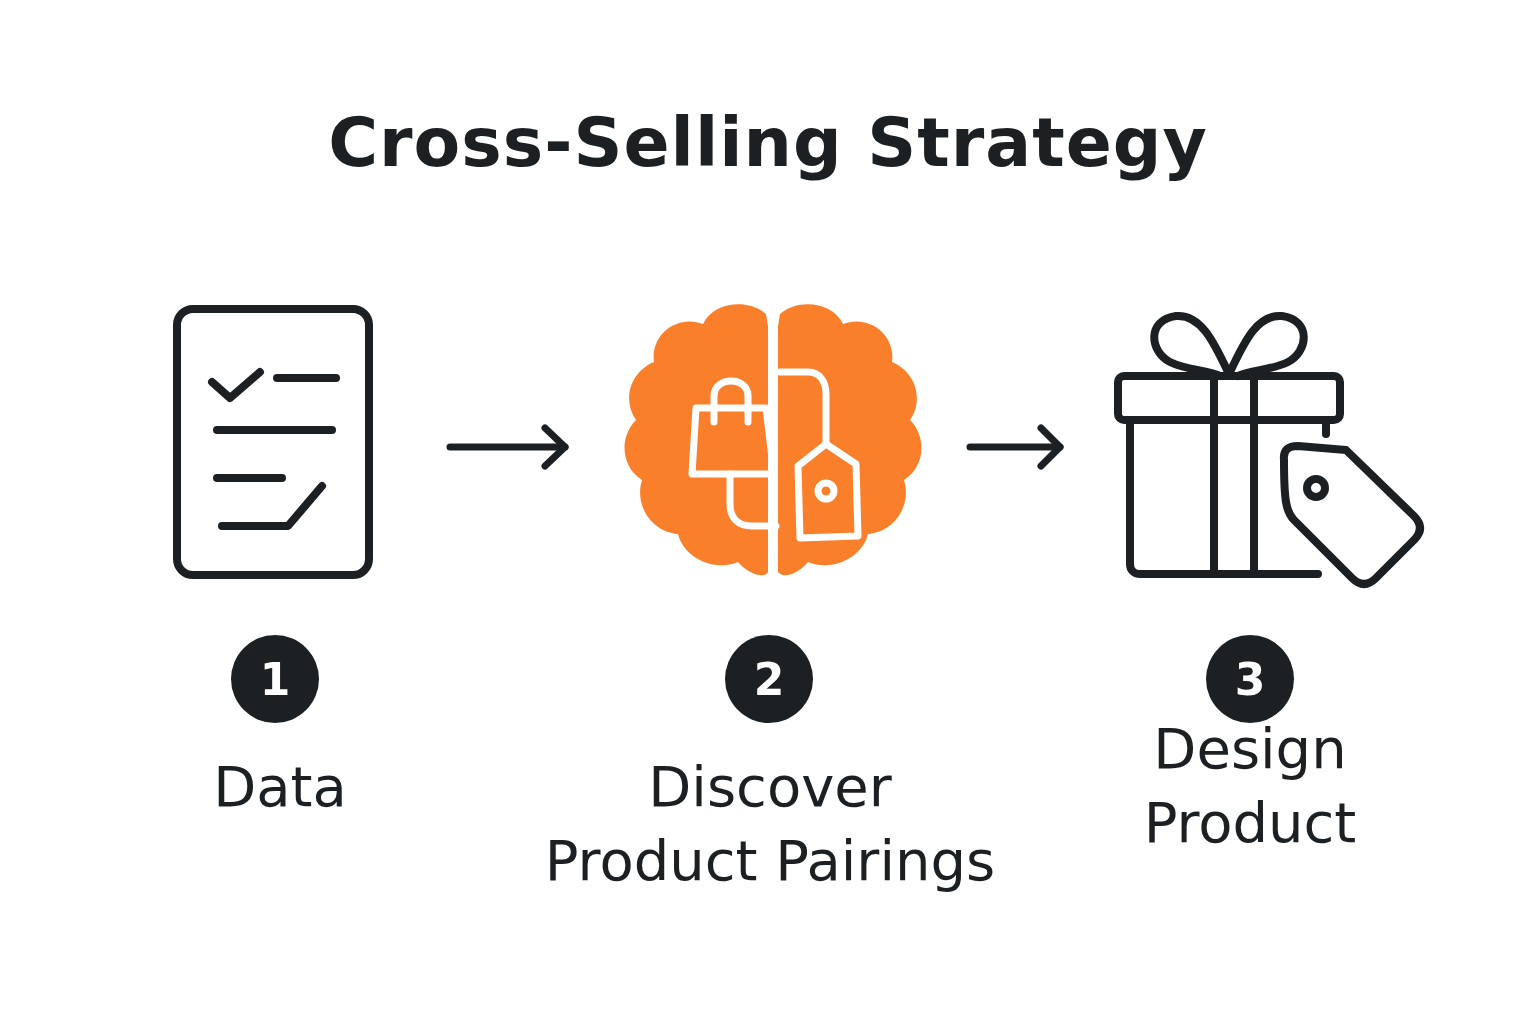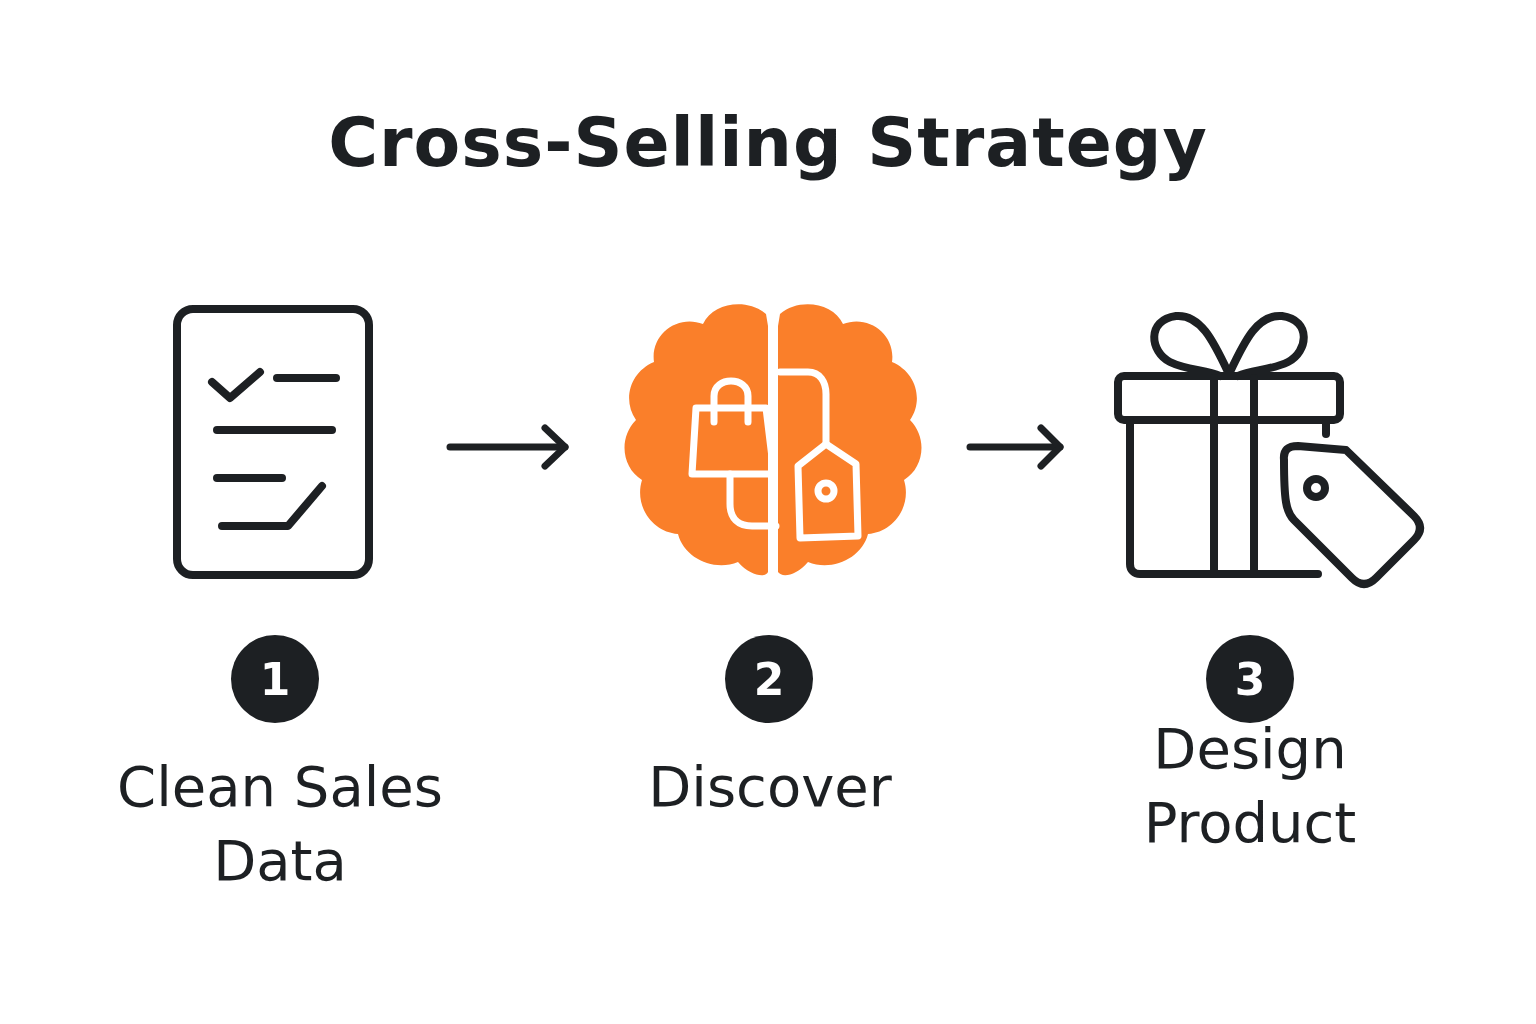--- a/index.html
+++ b/index.html
@@ -93,22 +93,22 @@
     <path d="M176,160 C175,150 180,146 190,146 L238,150 L306,216 C314,224 314,232 306,240 L268,278 C260,286 252,286 244,278 L186,220 C178,212 176,200 176,160 Z"></path>
     <circle cx="208" cy="188" r="9"></circle>
   </g>
 </svg>
 
 <div class="badge" style="left:231px; top:635px;">1</div>
 <div class="badge" style="left:725px; top:635px;">2</div>
 <div class="badge" style="left:1206px; top:635px;">3</div>
 
 <div class="label" style="left:80px; width:400px; top:750px;">
-  <div>Clean Sales</div>
   <div>Data</div>
 </div>
 <div class="label" style="left:510px; width:520px; top:750px;">
   <div>Discover</div>
+  <div>Product Pairings</div>
 </div>
 <div class="label" style="left:1050px; width:400px; top:712px;">
   <div>Design</div>
   <div>Product</div>
 </div>
 
 </body></html>

